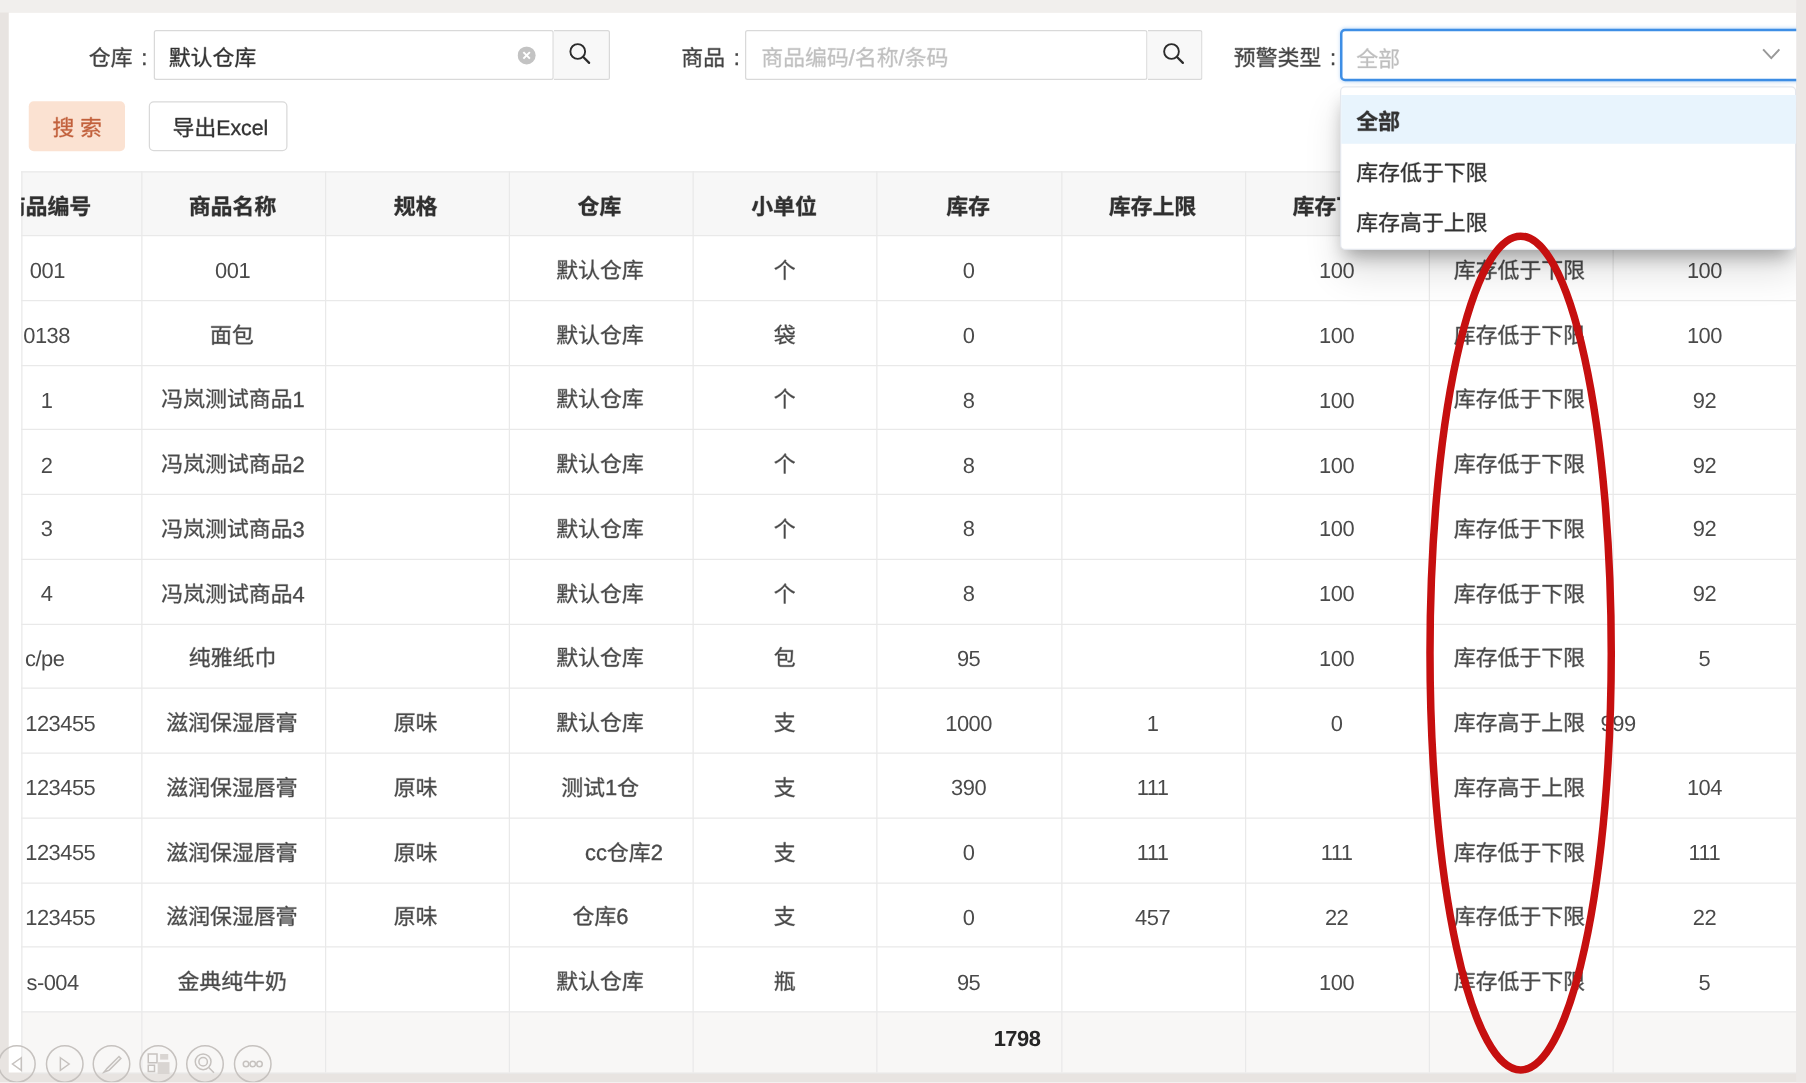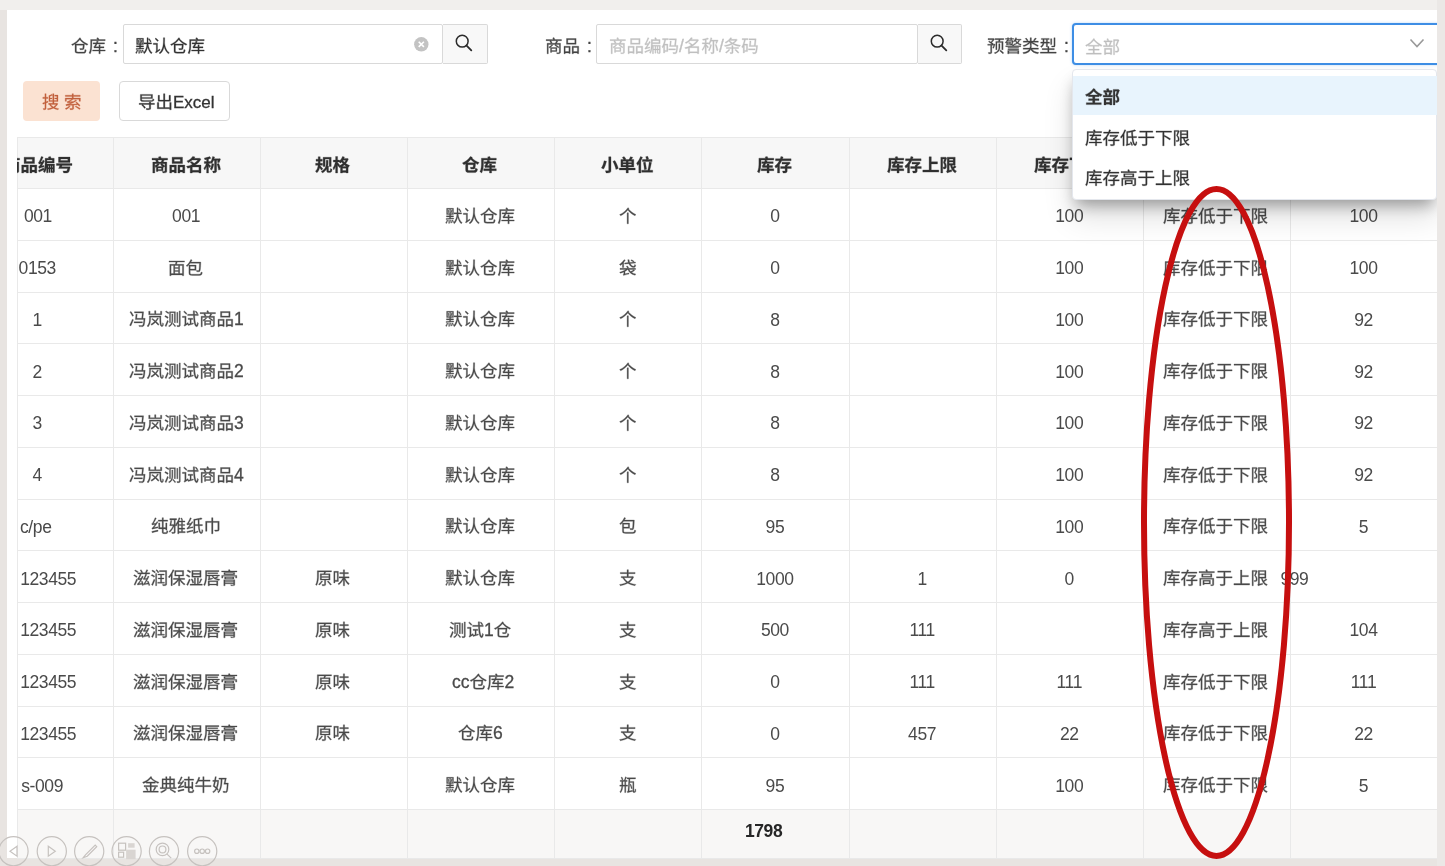--- a/index.html
+++ b/index.html
@@ -287,21 +287,21 @@
       <use href="#r5" x="35.0" y="20.4"></use>
       <use href="#r3" x="52.5" y="20.4"></use>
       <use href="#r1" x="70.0" y="20.4"></use>
       <use href="#r48" x="87.5" y="20.4"></use>
     </svg>
   </div>
 <div class="cell" style="left:1290.1px;top:188.0px;width:146.9px;height:51.8px">
     <span class="num">100</span>
   </div>
 <div class="cell cl" style="left:17px;top:239.8px;width:95.5px;height:51.75px;padding-left:1.6px">
-    <span class="num">0153</span>
+    <span class="num">0138</span>
   </div>
 <div class="cell" style="left:112.5px;top:239.8px;width:147.2px;height:51.8px">
     <svg class="run" width="36" height="24" fill="#4a4a4a" stroke="#4a4a4a" stroke-width="0.3">
       <use href="#r50" x="0.0" y="20.4"></use>
       <use href="#r11" x="17.5" y="20.4"></use>
     </svg>
   </div>
 <div class="cell" style="left:406.9px;top:239.8px;width:147.2px;height:51.8px">
     <svg class="run" width="70" height="24" fill="#4a4a4a" stroke="#4a4a4a" stroke-width="0.3">
       <use href="#r53" x="0.0" y="20.4"></use>
@@ -641,21 +641,21 @@
       <text x="35.0" y="20.4" font-family="Liberation Sans, sans-serif" font-size="17.5" font-weight="400">1</text>
       <use href="#r4" x="44.7" y="20.4"></use>
     </svg>
   </div>
 <div class="cell" style="left:554.1px;top:602.0px;width:147.2px;height:51.8px">
     <svg class="run" width="18" height="24" fill="#4a4a4a" stroke="#4a4a4a" stroke-width="0.3">
       <use href="#r26" x="0.0" y="20.4"></use>
     </svg>
   </div>
 <div class="cell" style="left:701.3px;top:602.0px;width:147.2px;height:51.8px">
-    <span class="num">500</span>
+    <span class="num">390</span>
   </div>
 <div class="cell" style="left:848.5px;top:602.0px;width:147.2px;height:51.8px">
     <span class="num">111</span>
   </div>
 <div class="cell" style="left:1142.9px;top:602.0px;width:147.2px;height:51.8px">
     <svg class="run" width="106" height="24" fill="#4a4a4a" stroke="#4a4a4a" stroke-width="0.3">
       <use href="#r24" x="0.0" y="20.4"></use>
       <use href="#r20" x="17.5" y="20.4"></use>
       <use href="#r52" x="35.0" y="20.4"></use>
       <use href="#r3" x="52.5" y="20.4"></use>
@@ -678,21 +678,21 @@
       <use href="#r16" x="70.0" y="20.4"></use>
       <use href="#r41" x="87.5" y="20.4"></use>
     </svg>
   </div>
 <div class="cell" style="left:259.7px;top:653.8px;width:147.2px;height:51.8px">
     <svg class="run" width="36" height="24" fill="#4a4a4a" stroke="#4a4a4a" stroke-width="0.3">
       <use href="#r12" x="0.0" y="20.4"></use>
       <use href="#r14" x="17.5" y="20.4"></use>
     </svg>
   </div>
-<div class="cell" style="left:410px;top:653.8px;width:147.2px;height:51.8px">
+<div class="cell" style="left:426px;top:653.8px;width:147.2px;height:51.8px">
     <svg class="run" width="63" height="24" fill="#4a4a4a" stroke="#4a4a4a" stroke-width="0.3">
       <text x="0.0" y="20.4" font-family="Liberation Sans, sans-serif" font-size="17.5" font-weight="400">cc</text>
       <use href="#r4" x="17.5" y="20.4"></use>
       <use href="#r24" x="35.0" y="20.4"></use>
       <text x="52.5" y="20.4" font-family="Liberation Sans, sans-serif" font-size="17.5" font-weight="400">2</text>
     </svg>
   </div>
 <div class="cell" style="left:554.1px;top:653.8px;width:147.2px;height:51.8px">
     <svg class="run" width="18" height="24" fill="#4a4a4a" stroke="#4a4a4a" stroke-width="0.3">
       <use href="#r26" x="0.0" y="20.4"></use>
@@ -767,21 +767,21 @@
       <use href="#r5" x="35.0" y="20.4"></use>
       <use href="#r3" x="52.5" y="20.4"></use>
       <use href="#r1" x="70.0" y="20.4"></use>
       <use href="#r48" x="87.5" y="20.4"></use>
     </svg>
   </div>
 <div class="cell" style="left:1290.1px;top:705.5px;width:146.9px;height:51.8px">
     <span class="num">22</span>
   </div>
 <div class="cell cl" style="left:17px;top:757.2px;width:95.5px;height:51.75px;padding-left:4.2px">
-    <span class="num">s-009</span>
+    <span class="num">s-004</span>
   </div>
 <div class="cell" style="left:112.5px;top:757.2px;width:147.2px;height:51.8px">
     <svg class="run" width="88" height="24" fill="#4a4a4a" stroke="#4a4a4a" stroke-width="0.3">
       <use href="#r47" x="0.0" y="20.4"></use>
       <use href="#r8" x="17.5" y="20.4"></use>
       <use href="#r38" x="35.0" y="20.4"></use>
       <use href="#r32" x="52.5" y="20.4"></use>
       <use href="#r19" x="70.0" y="20.4"></use>
     </svg>
   </div>
@@ -810,21 +810,21 @@
       <use href="#r20" x="17.5" y="20.4"></use>
       <use href="#r5" x="35.0" y="20.4"></use>
       <use href="#r3" x="52.5" y="20.4"></use>
       <use href="#r1" x="70.0" y="20.4"></use>
       <use href="#r48" x="87.5" y="20.4"></use>
     </svg>
   </div>
 <div class="cell" style="left:1290.1px;top:757.2px;width:146.9px;height:51.8px">
     <span class="num">5</span>
   </div>
-<div class="cell" style="left:690px;top:809.0px;width:147.2px;height:38px">
+<div class="cell" style="left:740px;top:809.0px;width:147.2px;height:38px">
     <span style="color:#262626;font-size:17.5px;font-weight:700;letter-spacing:-0.4px">1798</span>
   </div>
 <div class="abs" style="left:1072px;top:23px;width:376px;height:42px;border:2px solid #3e8ee5;border-radius:4px 0 0 4px;background:#fff;box-shadow:0 0 3px rgba(62,142,229,.35)"></div>
 <div class="abs" style="left:1084.5px;top:32.6px">
     <svg class="run" width="36" height="24" fill="#bfbfbf" stroke="#bfbfbf" stroke-width="0.3">
       <use href="#r7" x="0.0" y="20.4"></use>
       <use href="#r46" x="17.5" y="20.4"></use>
     </svg>
   </div>
 <svg class="abs" style="left:1409px;top:38px" width="16" height="11">

